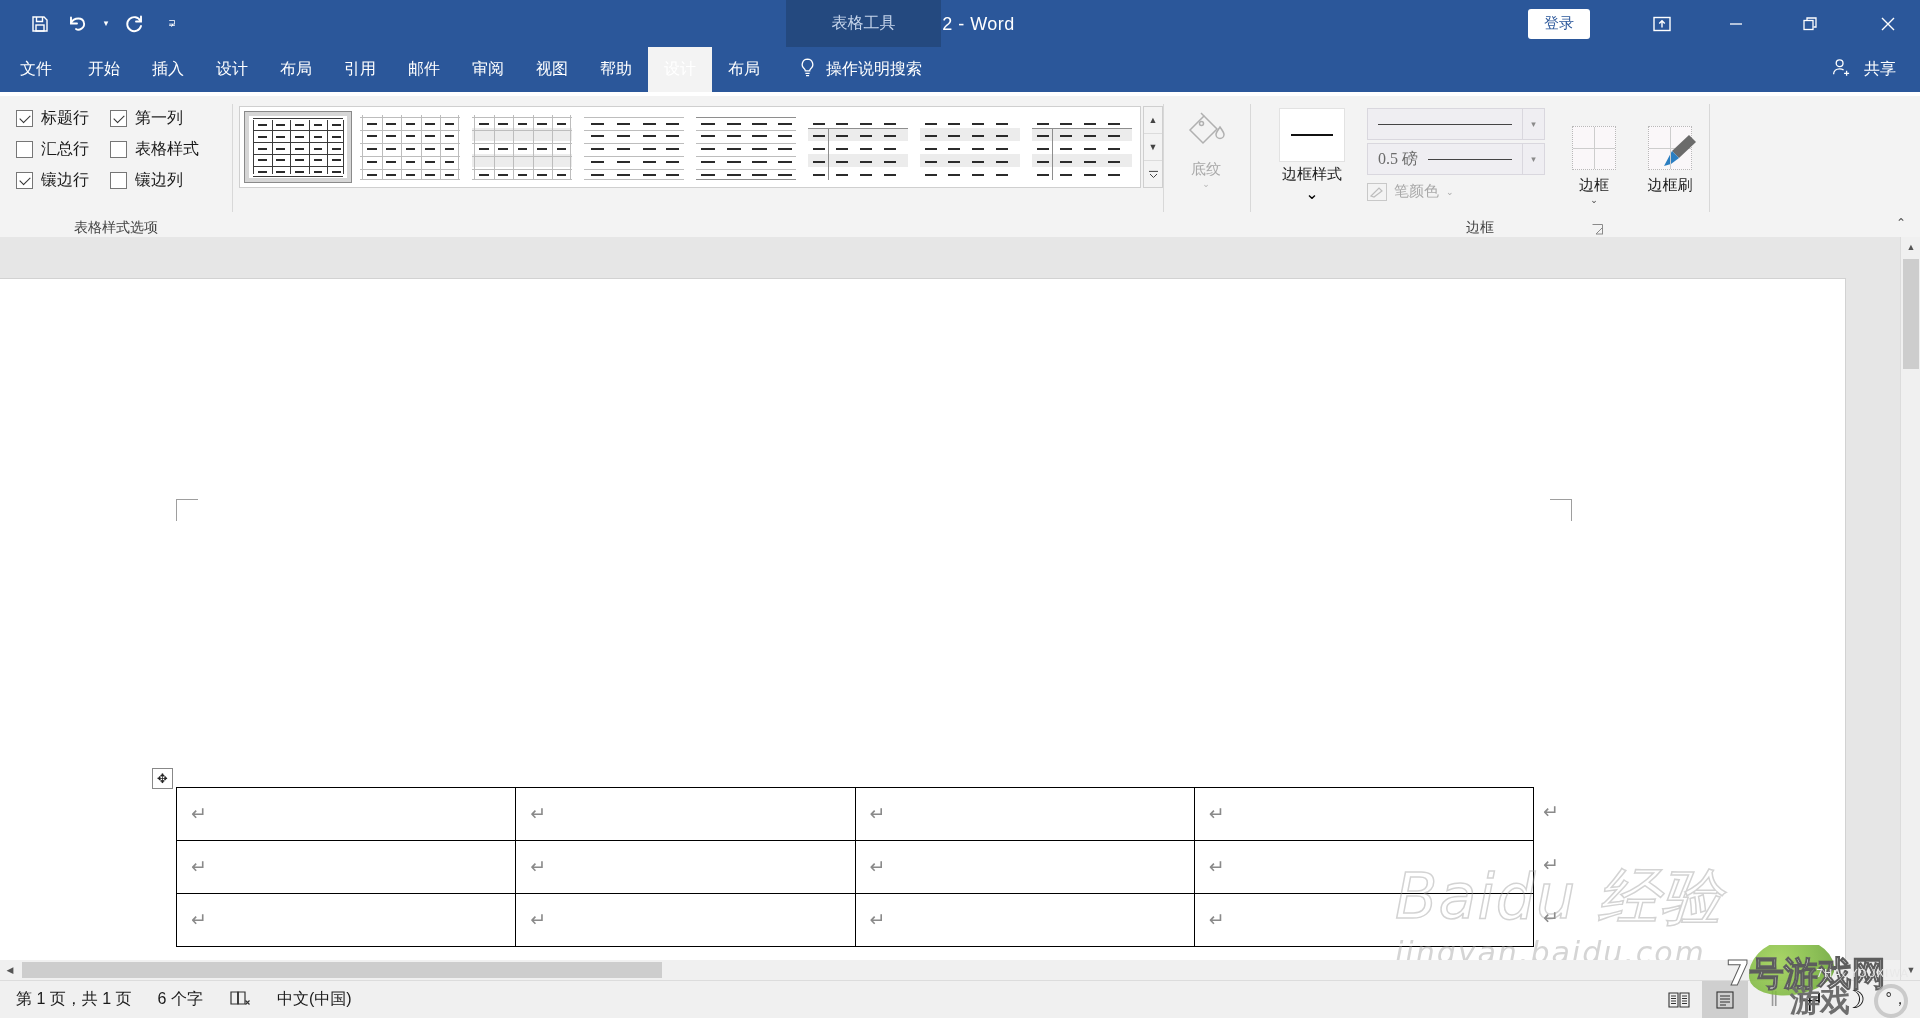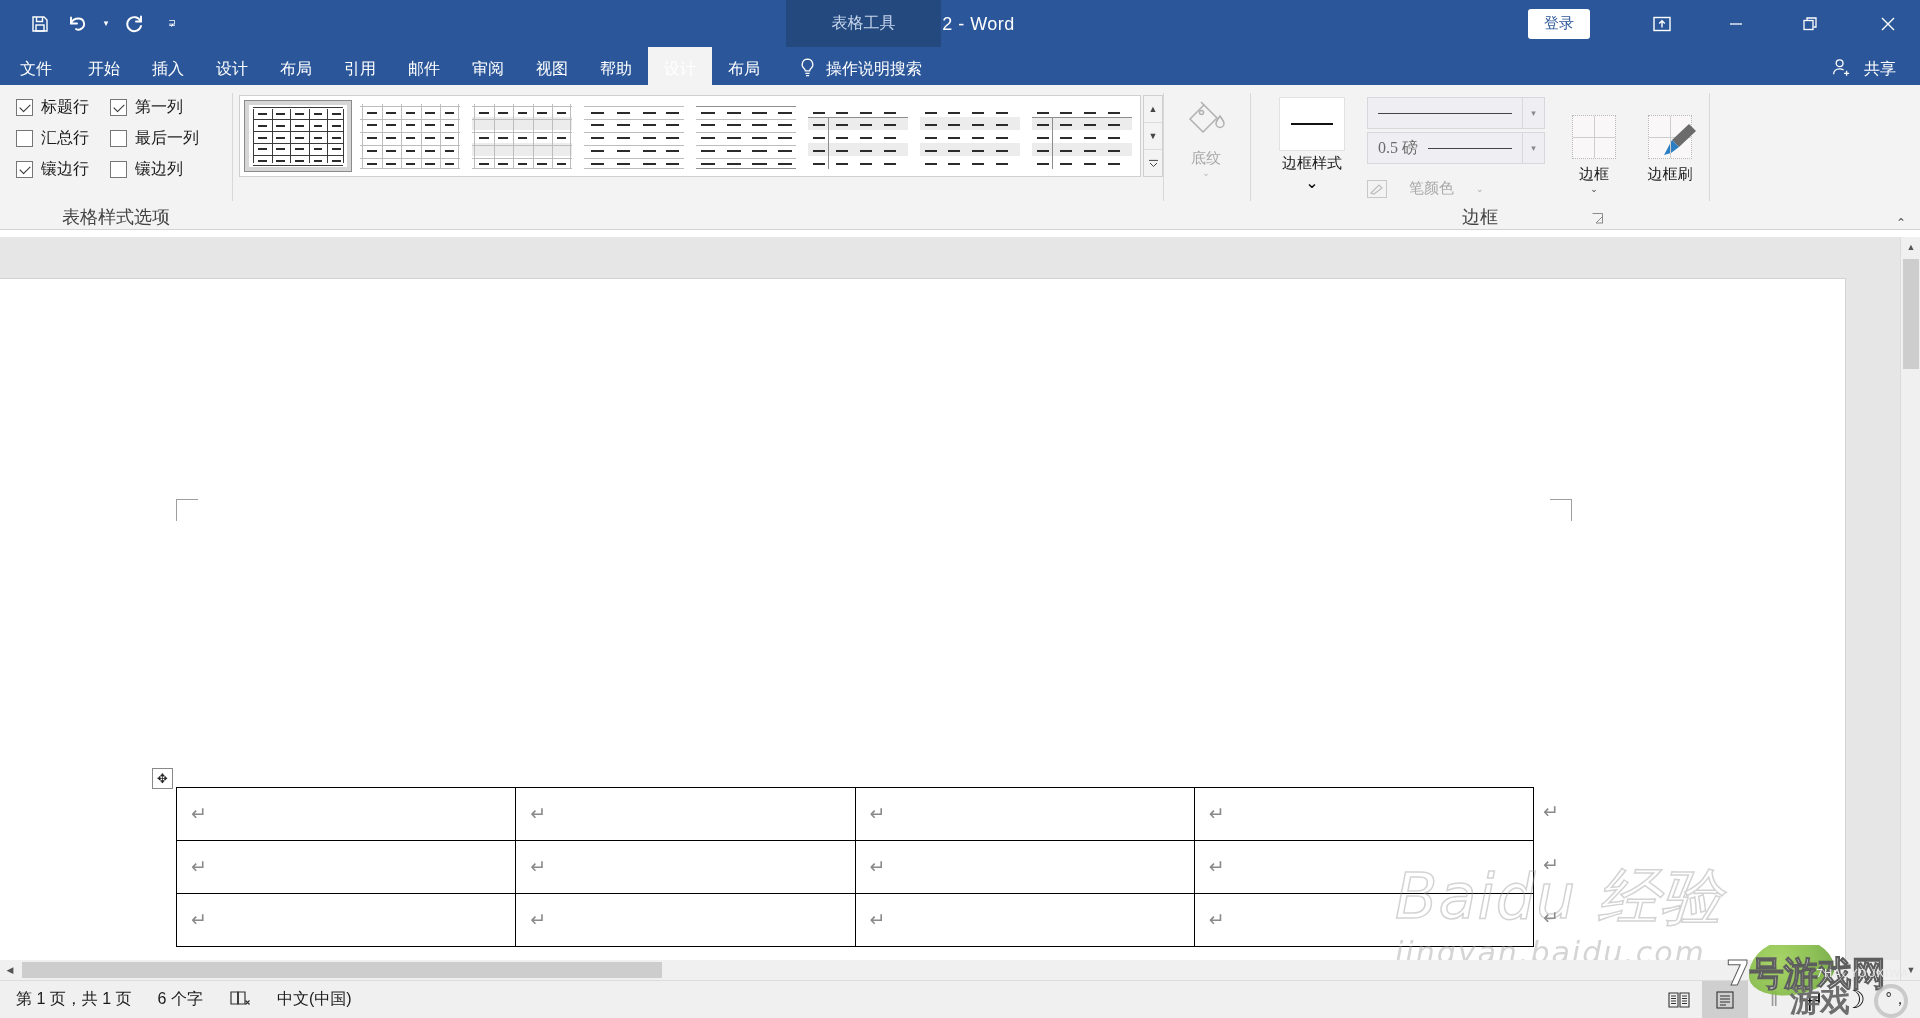--- a/index.html
+++ b/index.html
@@ -79,29 +79,29 @@
     display: flex; align-items: center; gap: 9px;
     height: 45px; padding: 0 14px 0 22px; color: #ffffff; font-size: 16px;
   }
   .tabstrip-right {
     margin-left: auto; display: flex; align-items: center;
     height: 45px; padding-right: 24px; gap: 9px; color: #fff; font-size: 16px;
   }
 
   
   .ribbon {
-    position: absolute; left: 0; top: 85px; width: 1920px; height: 145px;
+    position: absolute; left: 0; top: 96px; width: 1920px; height: 145px;
     background: #f3f3f3;
     border-bottom: 1px solid #d4d4d4;
     display: flex; align-items: stretch;
   }
   .rgroup { position: relative; display: flex; flex-direction: column; }
   .rgroup-body { flex: 1; display: flex; align-items: flex-start; }
   .rgroup-label {
-    height: 24px; font-size: 18px; color: #444;
+    height: 24px; font-size: 14px; color: #444;
     display: flex; align-items: center; justify-content: center;
     position: relative;
   }
   .rgroup-sep {
     width: 1px; background: #d8d8d8; height: 108px; margin-top: 8px;
     align-self: flex-start;
   }
 
   
   .g-opts { width: 232px; }
@@ -188,21 +188,21 @@
     display: flex; align-items: center; gap: 10px;
     font-family: "Liberation Serif", serif;
   }
   .combo .cline { flex: 1; height: 1px; background: #444; }
   .combo .cdrop {
     width: 22px; height: 100%; border-left: 1px solid #d9d7de;
     display: flex; align-items: center; justify-content: center;
     font-size: 9px; color: #8a8a8a;
   }
   .pencolor {
-    display: flex; align-items: center; gap: 22px; margin-top: 12px;
+    display: flex; align-items: center; gap: 7px; margin-top: 4px;
     font-size: 15px; color: #a9a9a9; cursor: default;
   }
   .pencolor .pcbox {
     width: 20px; height: 18px; border: 1px solid #c8c8c8; position: relative;
     display: flex; align-items: center; justify-content: center;
   }
 
   .borders-right { display: flex; padding: 8px 0 0 8px; gap: 2px; }
   .gridicon {
     width: 44px; height: 44px; border: 1px dotted #b9b9b9; position: relative;
@@ -502,21 +502,21 @@
           <label class="opt">
             <span class="cbox checked"></span>
             <span class="opt-label">第一列</span>
           </label>
           <label class="opt">
             <span class="cbox"></span>
             <span class="opt-label">汇总行</span>
           </label>
           <label class="opt">
             <span class="cbox"></span>
-            <span class="opt-label">最后一列</span>
+            <span class="opt-label">表格样式</span>
           </label>
           <label class="opt">
             <span class="cbox checked"></span>
             <span class="opt-label">镶边行</span>
           </label>
           <label class="opt">
             <span class="cbox"></span>
             <span class="opt-label">镶边列</span>
           </label>
         </div>

